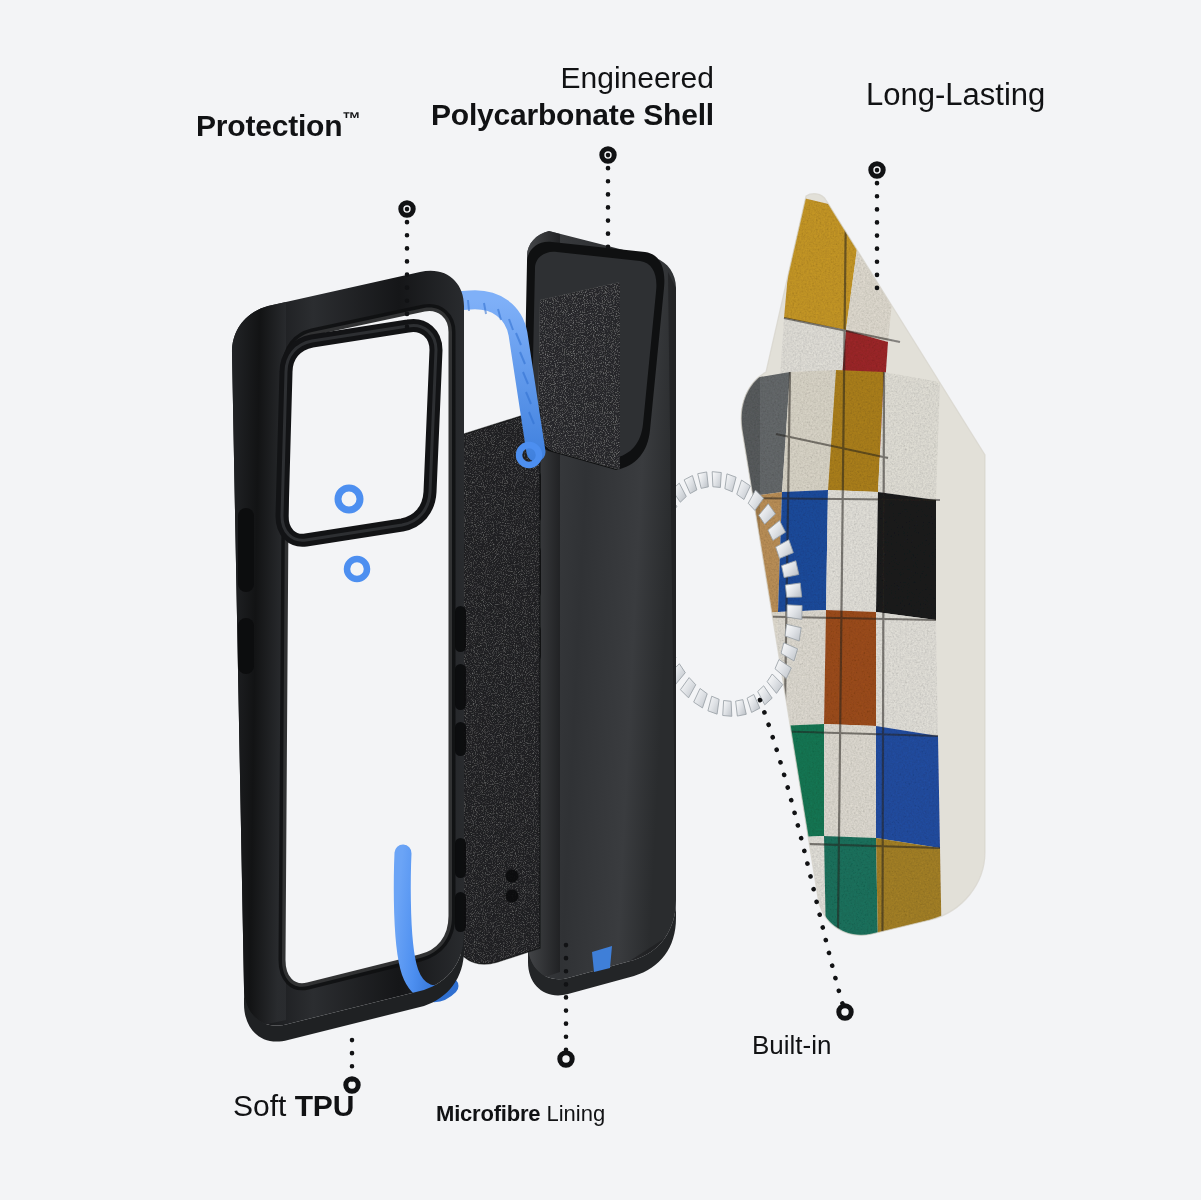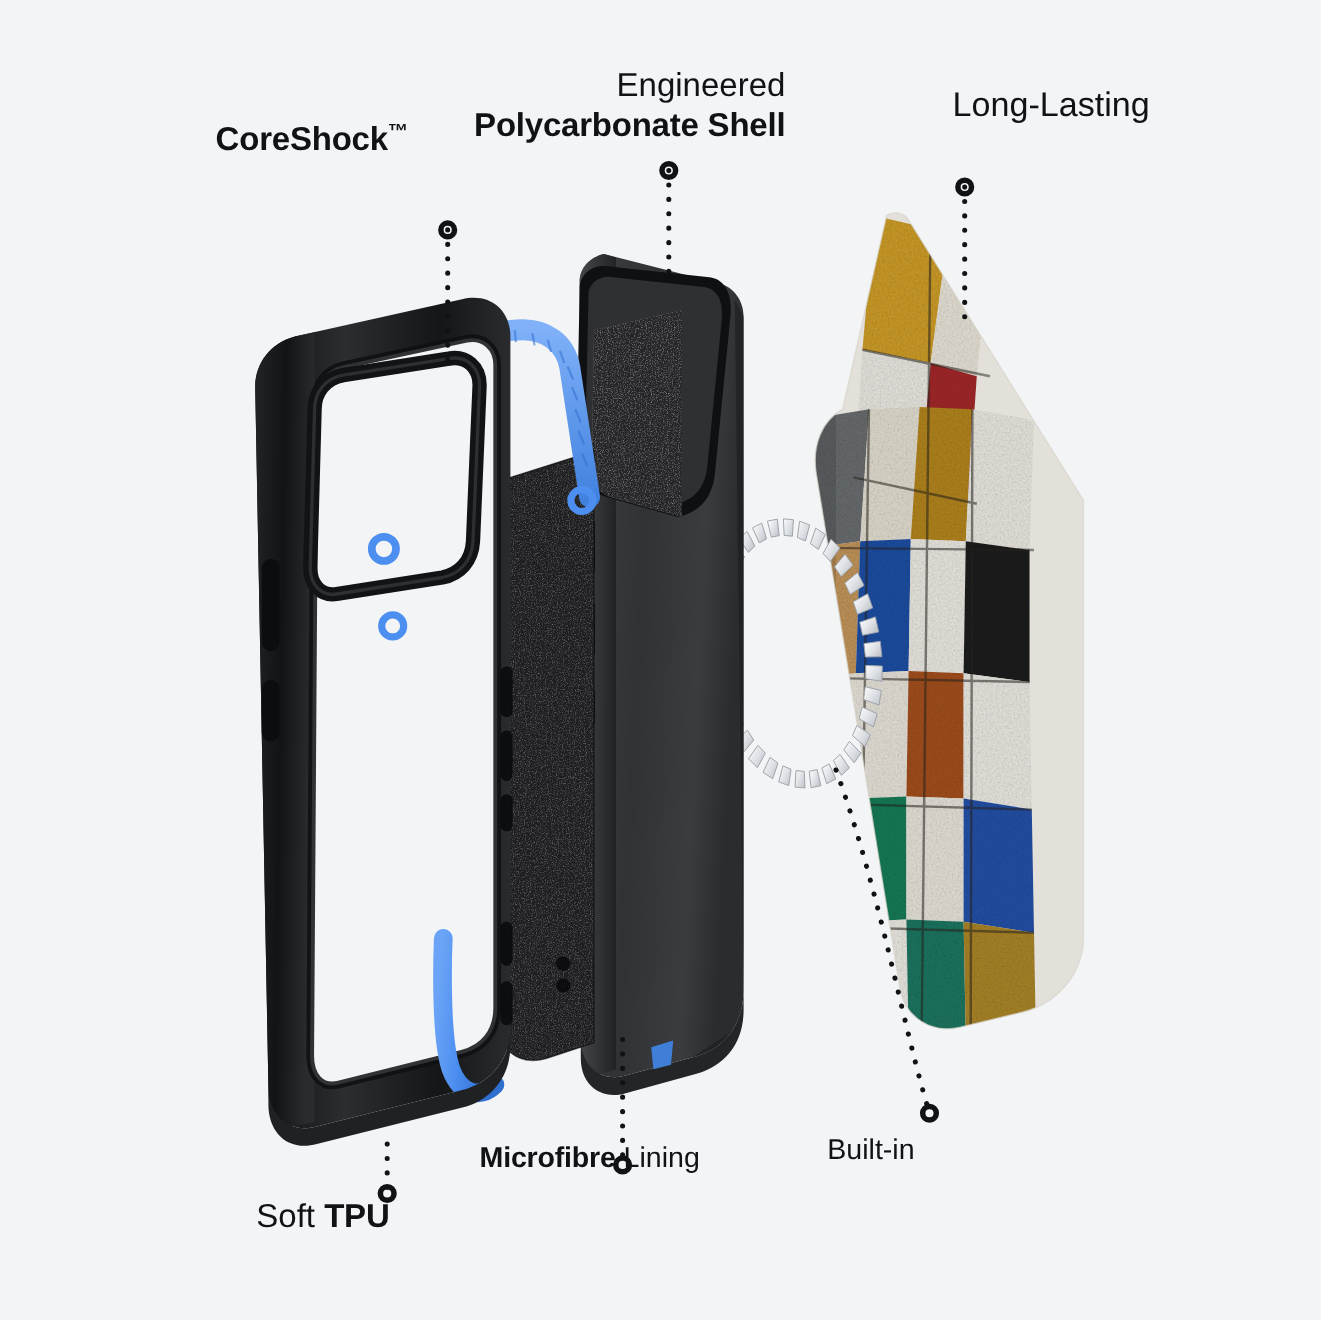--- a/index.html
+++ b/index.html
@@ -17,21 +17,21 @@
   
   .label { position:absolute; line-height:1.22; white-space:nowrap; }
   .label .l1, .label .l2 { display:block; }
   .reg  { font-weight:400; }
   .bold { font-weight:700; letter-spacing:-0.2px; }
   .tm   { font-size:0.62em; vertical-align:super; font-weight:700; }
   .lab-cs   { left:196px; top:108px;  font-size:30px; text-align:left; }
   .lab-poly { left:431px; top:60px;   font-size:30px; text-align:right; }
   .lab-fade { left:866px; top:76px;   font-size:31px; }
   .lab-tpu  { left:233px; top:1088px; font-size:30px; }
-  .lab-micro{ left:436px; top:1037px; font-size:26px; }
+  .lab-micro{ left:436px; top:1101px; font-size:22px; }
   .lab-n52  { left:752px; top:1030px; font-size:26px; text-align:right; }
   .inline > span { display:inline; }
 
   
   #leaders { position:absolute; inset:0; width:1201px; height:1200px; pointer-events:none; }
 
   
   #art { position:absolute; inset:0; width:1201px; height:1200px; }
 </style>
 </head>
@@ -388,21 +388,21 @@
         <path d="M352,1040 L352,1085" fill="none" stroke="#111214" stroke-width="4.6" stroke-linecap="round" stroke-dasharray="0.1 13"></path>
         <circle cx="352" cy="1085" r="6.2" fill="none" stroke="#111214" stroke-width="5"></circle>
         <path d="M566,945 L566,1059" fill="none" stroke="#111214" stroke-width="4.6" stroke-linecap="round" stroke-dasharray="0.1 13"></path>
         <circle cx="566" cy="1059" r="6.2" fill="none" stroke="#111214" stroke-width="5"></circle>
         <path d="M760,700 C800,810 820,930 845,1012" fill="none" stroke="#111214" stroke-width="4.6" stroke-linecap="round" stroke-dasharray="0.1 13"></path>
         <circle cx="845" cy="1012" r="6.2" fill="none" stroke="#111214" stroke-width="5"></circle>
       </g>
   </svg>
 
   <div class="label lab-cs">
-    <span class="l1 bold"><span>CoreShock</span><span class="tm">™</span></span>
+    <span class="l1 bold"><span>Protection</span><span class="tm">™</span></span>
   </div>
 
   <div class="label lab-poly">
     <span class="l1 reg">Engineered</span>
     <span class="l2 bold">Polycarbonate Shell</span>
   </div>
 
   <div class="label lab-fade">
     <span class="l1 reg">Long-Lasting</span>
   </div>

